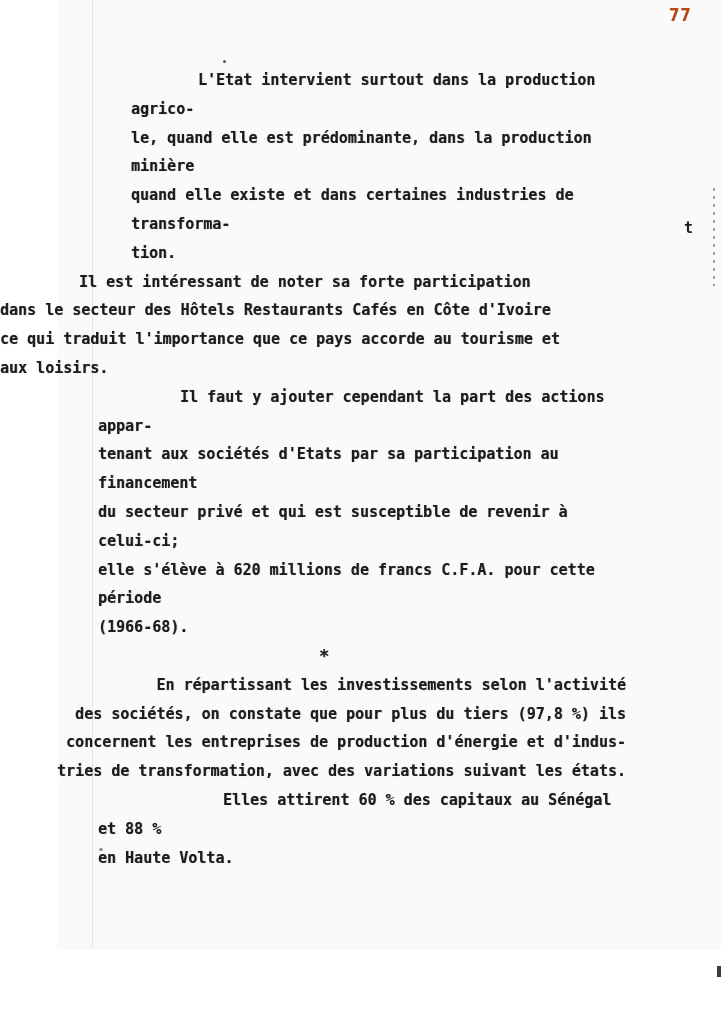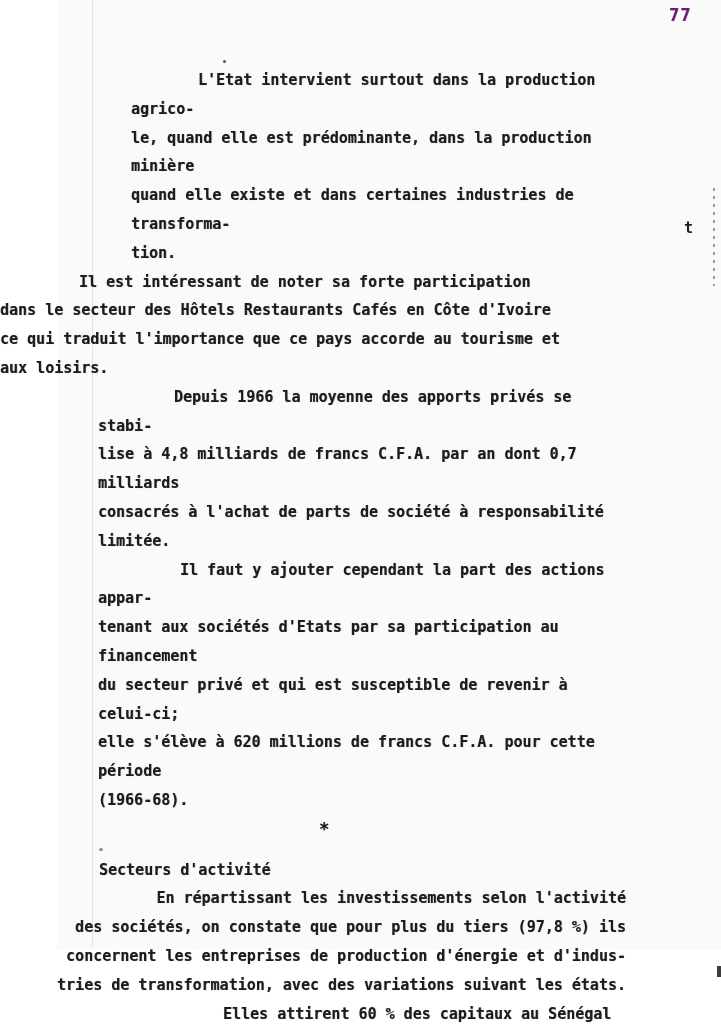--- a/index.html
+++ b/index.html
@@ -31,21 +31,21 @@
     width: 1px;
     height: 948px;
     background: #e6e4e2;
   }
   .page-number {
     position: absolute;
     left: 669px;
     top: 5px;
     font-size: 17px;
     font-weight: bold;
-    color: #701a75;
+    color: #c2410c;
     letter-spacing: 1px;
     text-shadow: 0.4px 0.4px 0.6px rgba(30,30,30,0.5);
   }
   .doc {
     position: absolute;
     left: 0;
     top: 0;
     width: 626px;
     padding-top: 66px;
     color: #1c1c1c;
@@ -130,32 +130,28 @@
 
 <div class="doc">
   <p class="para p1">L'Etat intervient surtout dans la production agrico-
 le, quand elle est prédominante, dans la production minière
 quand elle existe et dans certaines industries de transforma-
 tion.</p>
   <p class="para p2">Il est intéressant de noter sa forte participation
 dans le secteur des Hôtels Restaurants Cafés en Côte d'Ivoire
 ce qui traduit l'importance que ce pays accorde au tourisme et
 aux loisirs.</p>
-  <p class="para p4">Depuis 1966 la moyenne des apports privés se stabi-
-lise à 4,8 milliards de francs C.F.A. par an dont 0,7 milliards
-consacrés à l'achat de parts de société à responsabilité limitée.</p>
   <p class="para p5">Il faut y ajouter cependant la part des actions appar-
 tenant aux sociétés d'Etats par sa participation au financement
 du secteur privé et qui est susceptible de revenir à celui-ci;
 elle s'élève à 620 millions de francs C.F.A. pour cette période
 (1966-68).</p>
 
   <div class="separator">*</div>
 
-  <div class="section-heading">Secteurs d'activité</div>
 
   <p class="para p6">En répartissant les investissements selon l'activité
 des sociétés, on constate que pour plus du tiers (97,8 %) ils
 concernent les entreprises de production d'énergie et d'indus-
 tries de transformation, avec des variations suivant les états.</p>
   <p class="para p7">Elles attirent 60 % des capitaux au Sénégal et 88 %
 en Haute Volta.</p>
 </div>
 
 <div class="artifact-dotted-right"></div>

